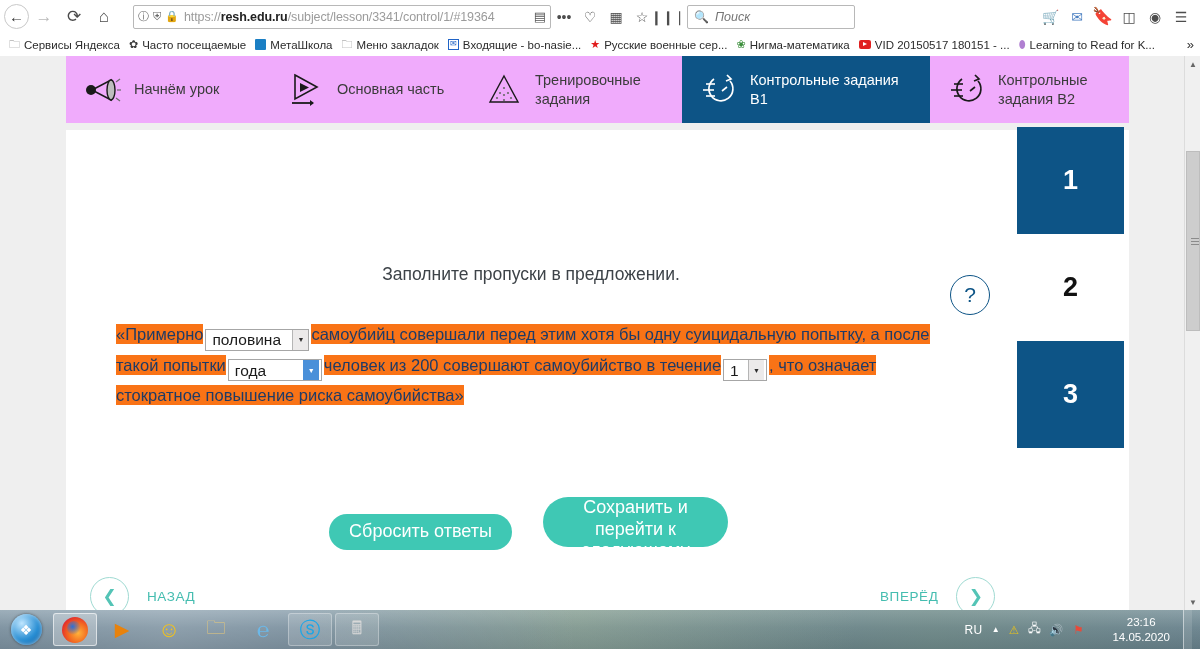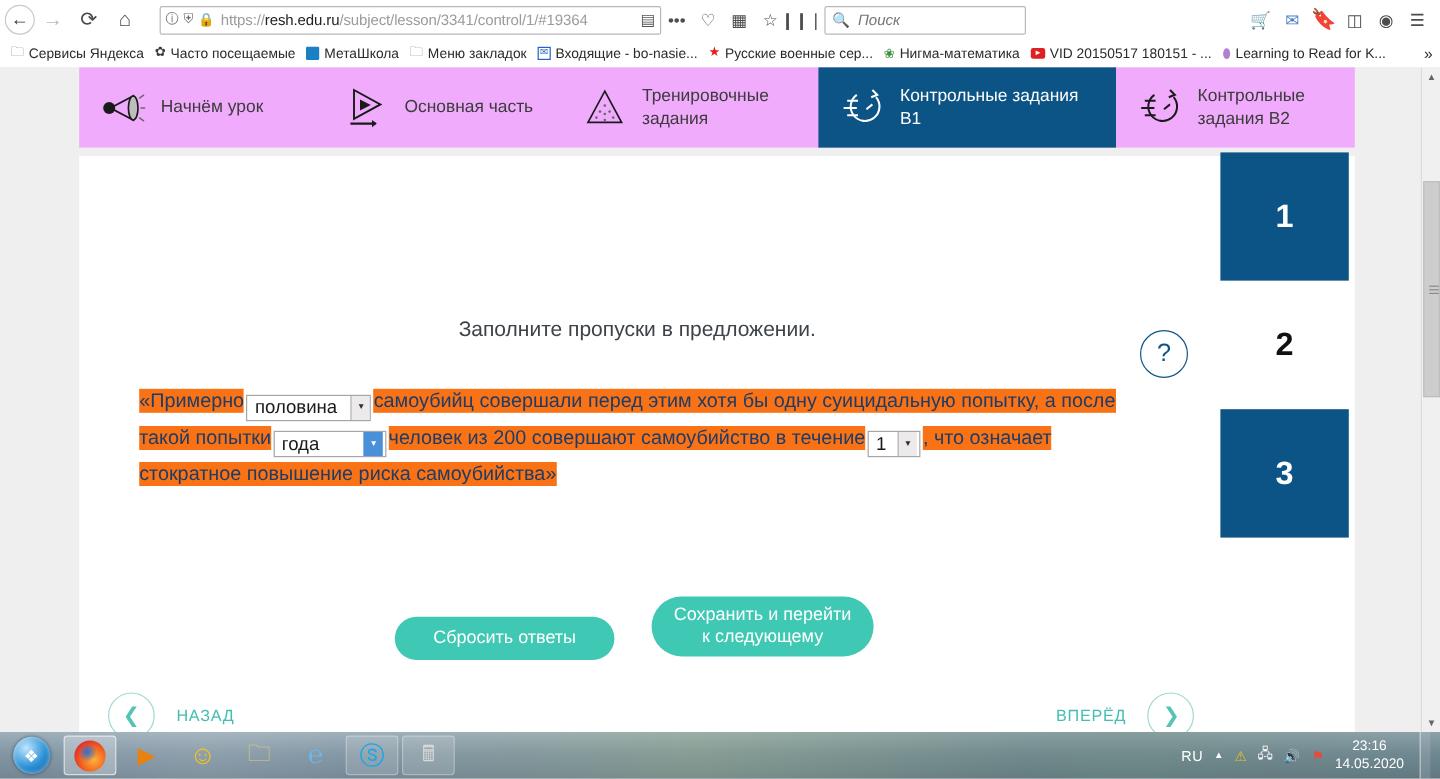--- a/index.html
+++ b/index.html
@@ -32,21 +32,21 @@
     border: 1px solid #b8b8b8; border-radius: 2px;
     background: #fff; display: flex; align-items: center;
     padding: 0 4px; overflow: hidden;
   }
   .url-ico { font-size: 11px; color: #6a6a6a; margin-right: 4px; line-height: 1; }
   .lock { color: #13a10e; font-size: 11px; margin-right: 5px; }
   .url-text {
     font-size: 12.5px; color: #9b9b9b; white-space: nowrap;
     overflow: hidden; letter-spacing: -0.1px;
   }
-  .url-text b { color: #222; font-weight: 400; }
+  .url-text b { color: #222; font-weight: 700; }
   .reader-ico {
     margin-left: auto; color: #555; font-size: 13px;
     padding-left: 6px; flex: 0 0 auto;
   }
 
   .tb-ico {
     width: 26px; height: 26px; display: flex; align-items: center;
     justify-content: center; color: #4d4d4d; font-size: 14px; flex: 0 0 auto;
   }
   .searchbar {
@@ -199,21 +199,21 @@
   .sel.a .val { width: 86px; }
   .sel.b { width: 94px; }
   .sel.b .val { width: 74px; }
   .sel.b .arw { background: #4a90d9; color: #fff; border-left-color: #4a90d9; }
   .sel.c { width: 44px; }
   .sel.c .val { width: 24px; }
 
   
   .btn-teal {
     position: absolute; background: #3fc8b4; color: #fff;
-    border: 0; border-radius: 26px; font-size: 15px;
+    border: 0; border-radius: 26px; font-size: 18px;
     font-family: "Liberation Sans", sans-serif; cursor: pointer;
     line-height: 1.2; text-align: center;
   }
   #reset-answers-button { left: 263px; top: 384px; width: 183px; height: 36px; }
   #save-next-button {
     left: 477px; top: 367px; width: 185px; height: 50px;
     padding: 0 14px;
   }
 
   
@@ -275,21 +275,21 @@
   .tb-item.pinned {
     background: rgba(255,255,255,.14);
     border: 1px solid rgba(255,255,255,.3);
   }
   #tray {
     position: relative; margin-left: auto; display: flex;
     align-items: center; gap: 9px; padding-right: 8px;
     color: #fff; font-size: 11.5px;
   }
   #tray .lang { font-size: 12px; letter-spacing: .5px; }
-  #clock { text-align: center; line-height: 1.25; font-size: 11.5px; }
+  #clock { text-align: center; line-height: 1.25; font-size: 11.5px; margin-left: 20px; }
   #show-desktop {
     width: 9px; height: 39px; margin-left: 4px;
     border-left: 1px solid rgba(255,255,255,.5);
     background: rgba(255,255,255,.12);
   }
 
   
   .ff {
     width: 26px; height: 26px; border-radius: 50%;
     background: radial-gradient(circle at 62% 62%, #ffb33a 0%, #f36b21 42%, #e4322b 72%, #9a2bbf 100%);

